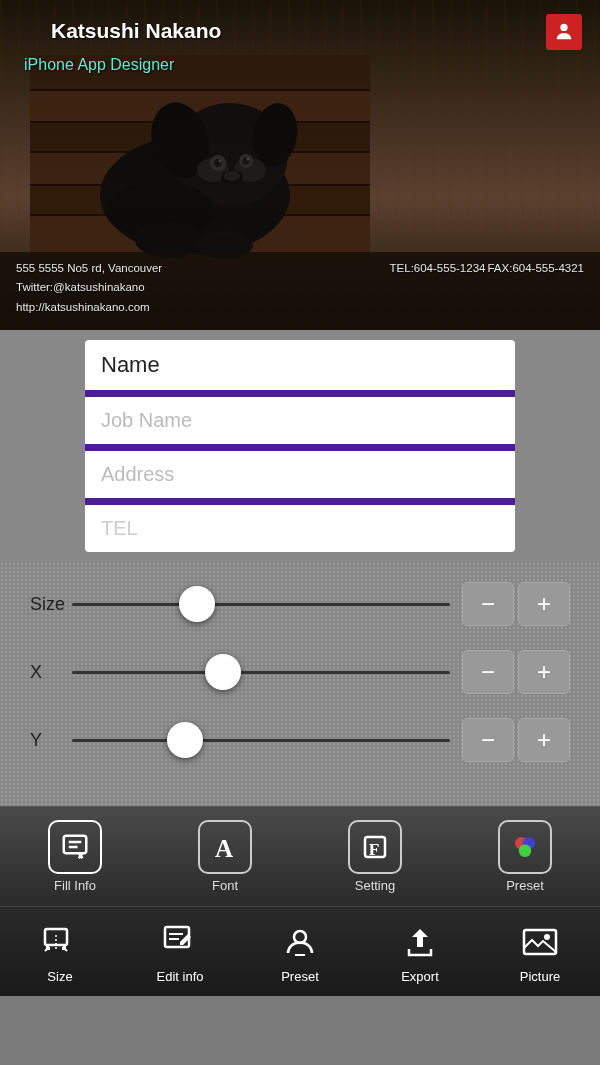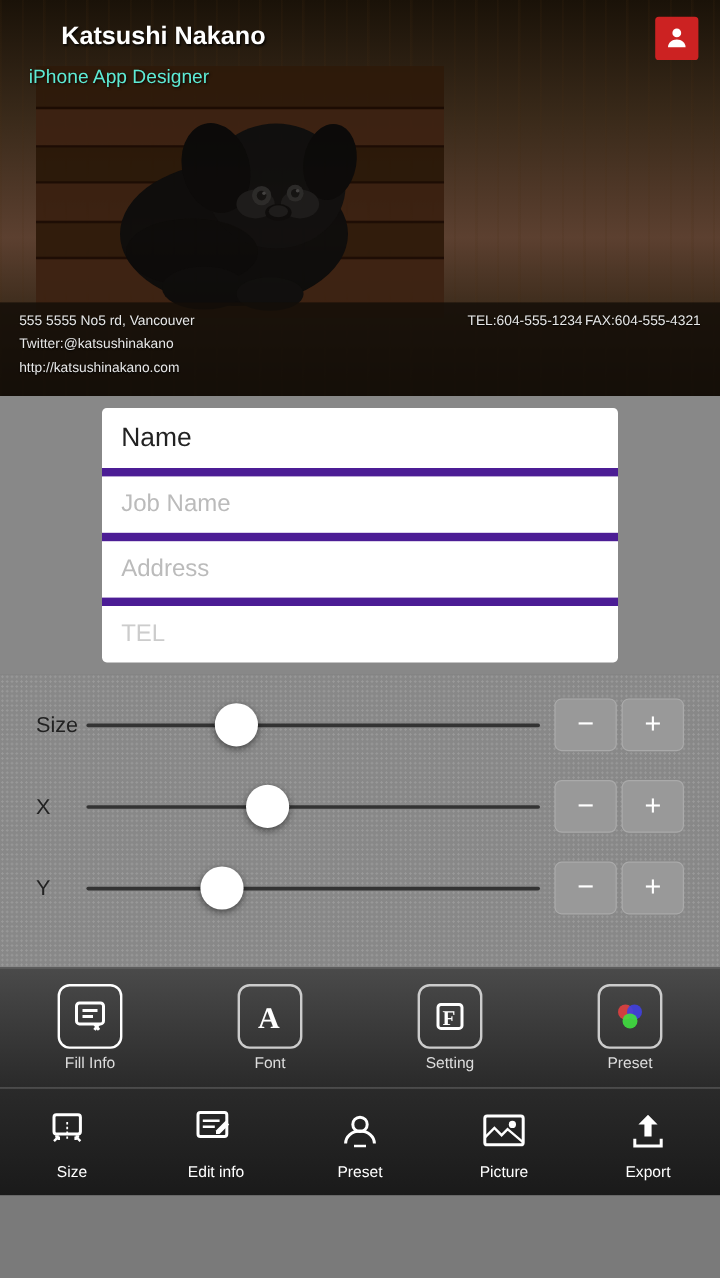--- a/index.html
+++ b/index.html
@@ -507,30 +507,30 @@
         <path d="M7 30c0-6 5.4-10.5 12-10.5s12 4.5 12 10.5" fill="none" stroke="white" stroke-width="2.5"></path>
         <line x1="14" y1="32" x2="24" y2="32" stroke="white" stroke-width="2"></line>
       </svg>
     </div>
     <span class="toolbar2-label">Preset</span>
   </div>
 
   <div class="toolbar2-item">
     <div class="toolbar2-icon">
       <svg viewBox="0 0 38 38" xmlns="http://www.w3.org/2000/svg">
+        <path d="M19 6l8 8h-5v10h-6V14h-5z" fill="white"></path>
+        <path d="M8 26v6h22v-6" fill="none" stroke="white" stroke-width="2.5"></path>
+      </svg>
+    </div>
+    <span class="toolbar2-label">Export</span>
+  </div>
+
+  <div class="toolbar2-item">
+    <div class="toolbar2-icon">
+      <svg viewBox="0 0 38 38" xmlns="http://www.w3.org/2000/svg">
         <rect x="3" y="7" width="32" height="24" rx="2" fill="none" stroke="white" stroke-width="2.5"></rect>
         <path d="M3 25l8-8 6 6 5-5 13 11" fill="none" stroke="white" stroke-width="2"></path>
         <circle cx="26" cy="14" r="3" fill="white"></circle>
       </svg>
     </div>
     <span class="toolbar2-label">Picture</span>
   </div>
-
-  <div class="toolbar2-item">
-    <div class="toolbar2-icon">
-      <svg viewBox="0 0 38 38" xmlns="http://www.w3.org/2000/svg">
-        <path d="M19 6l8 8h-5v10h-6V14h-5z" fill="white"></path>
-        <path d="M8 26v6h22v-6" fill="none" stroke="white" stroke-width="2.5"></path>
-      </svg>
-    </div>
-    <span class="toolbar2-label">Export</span>
-  </div>
 </div>
 
 </body></html>

